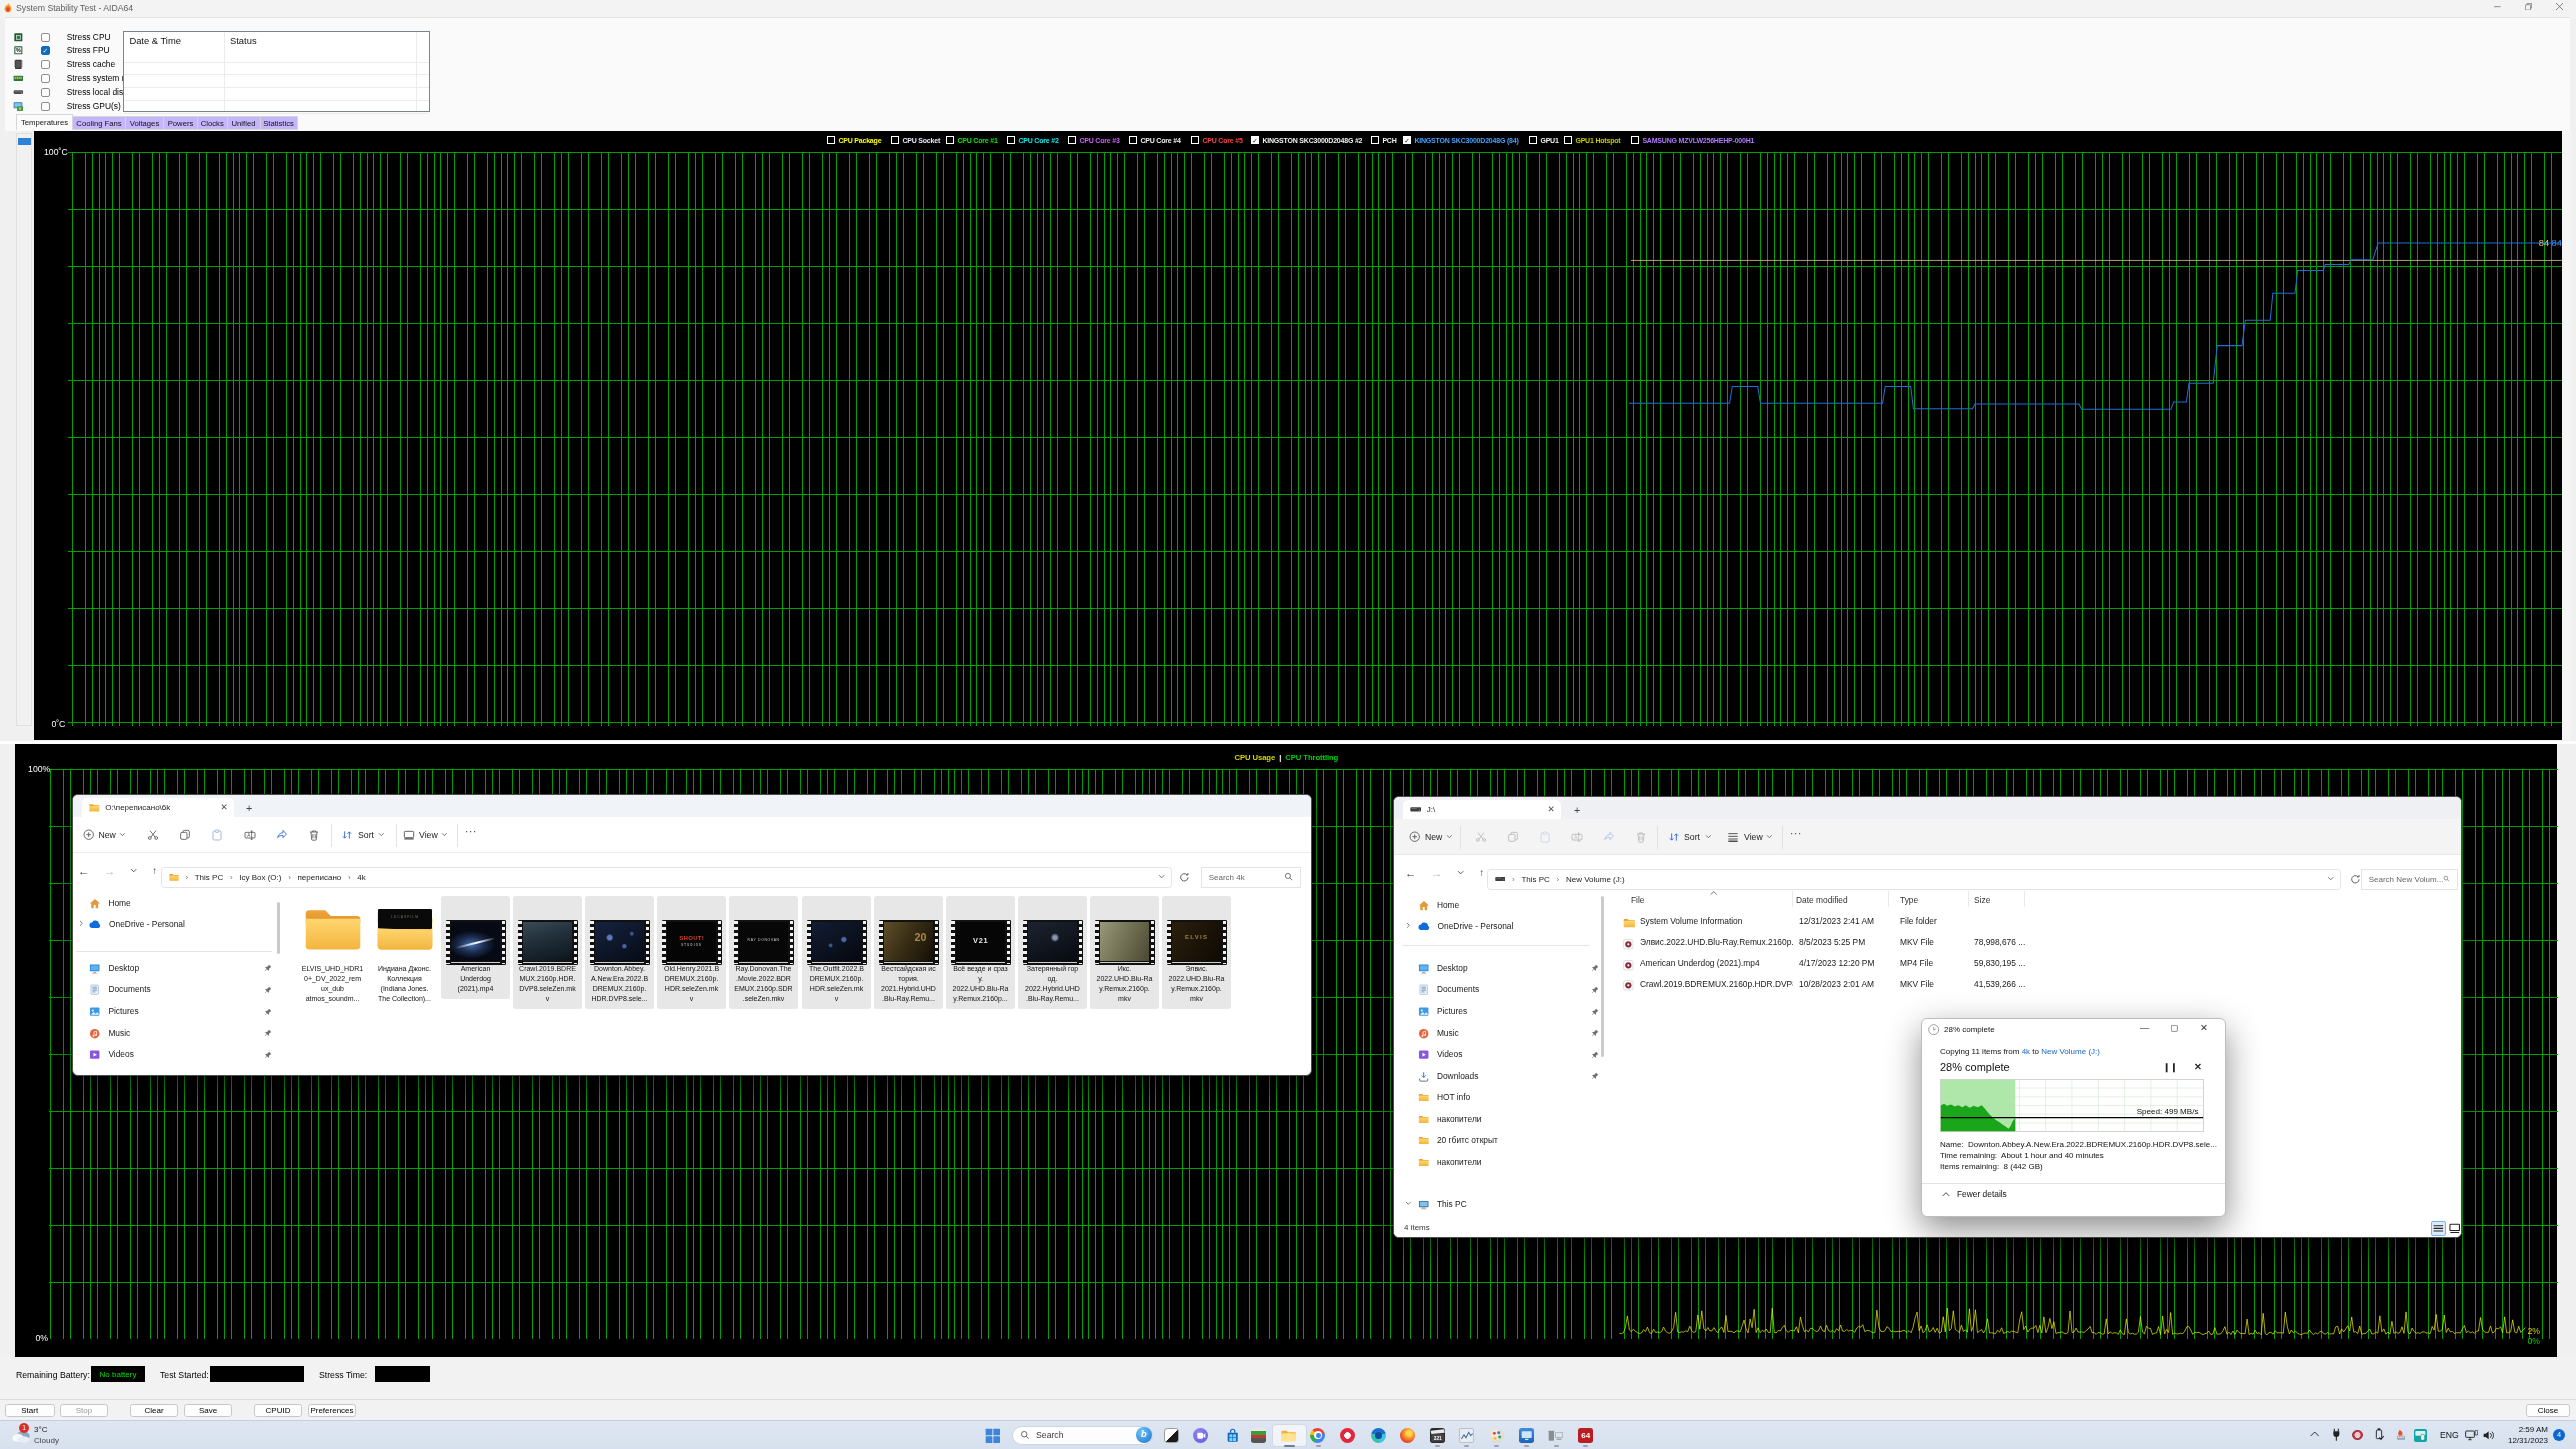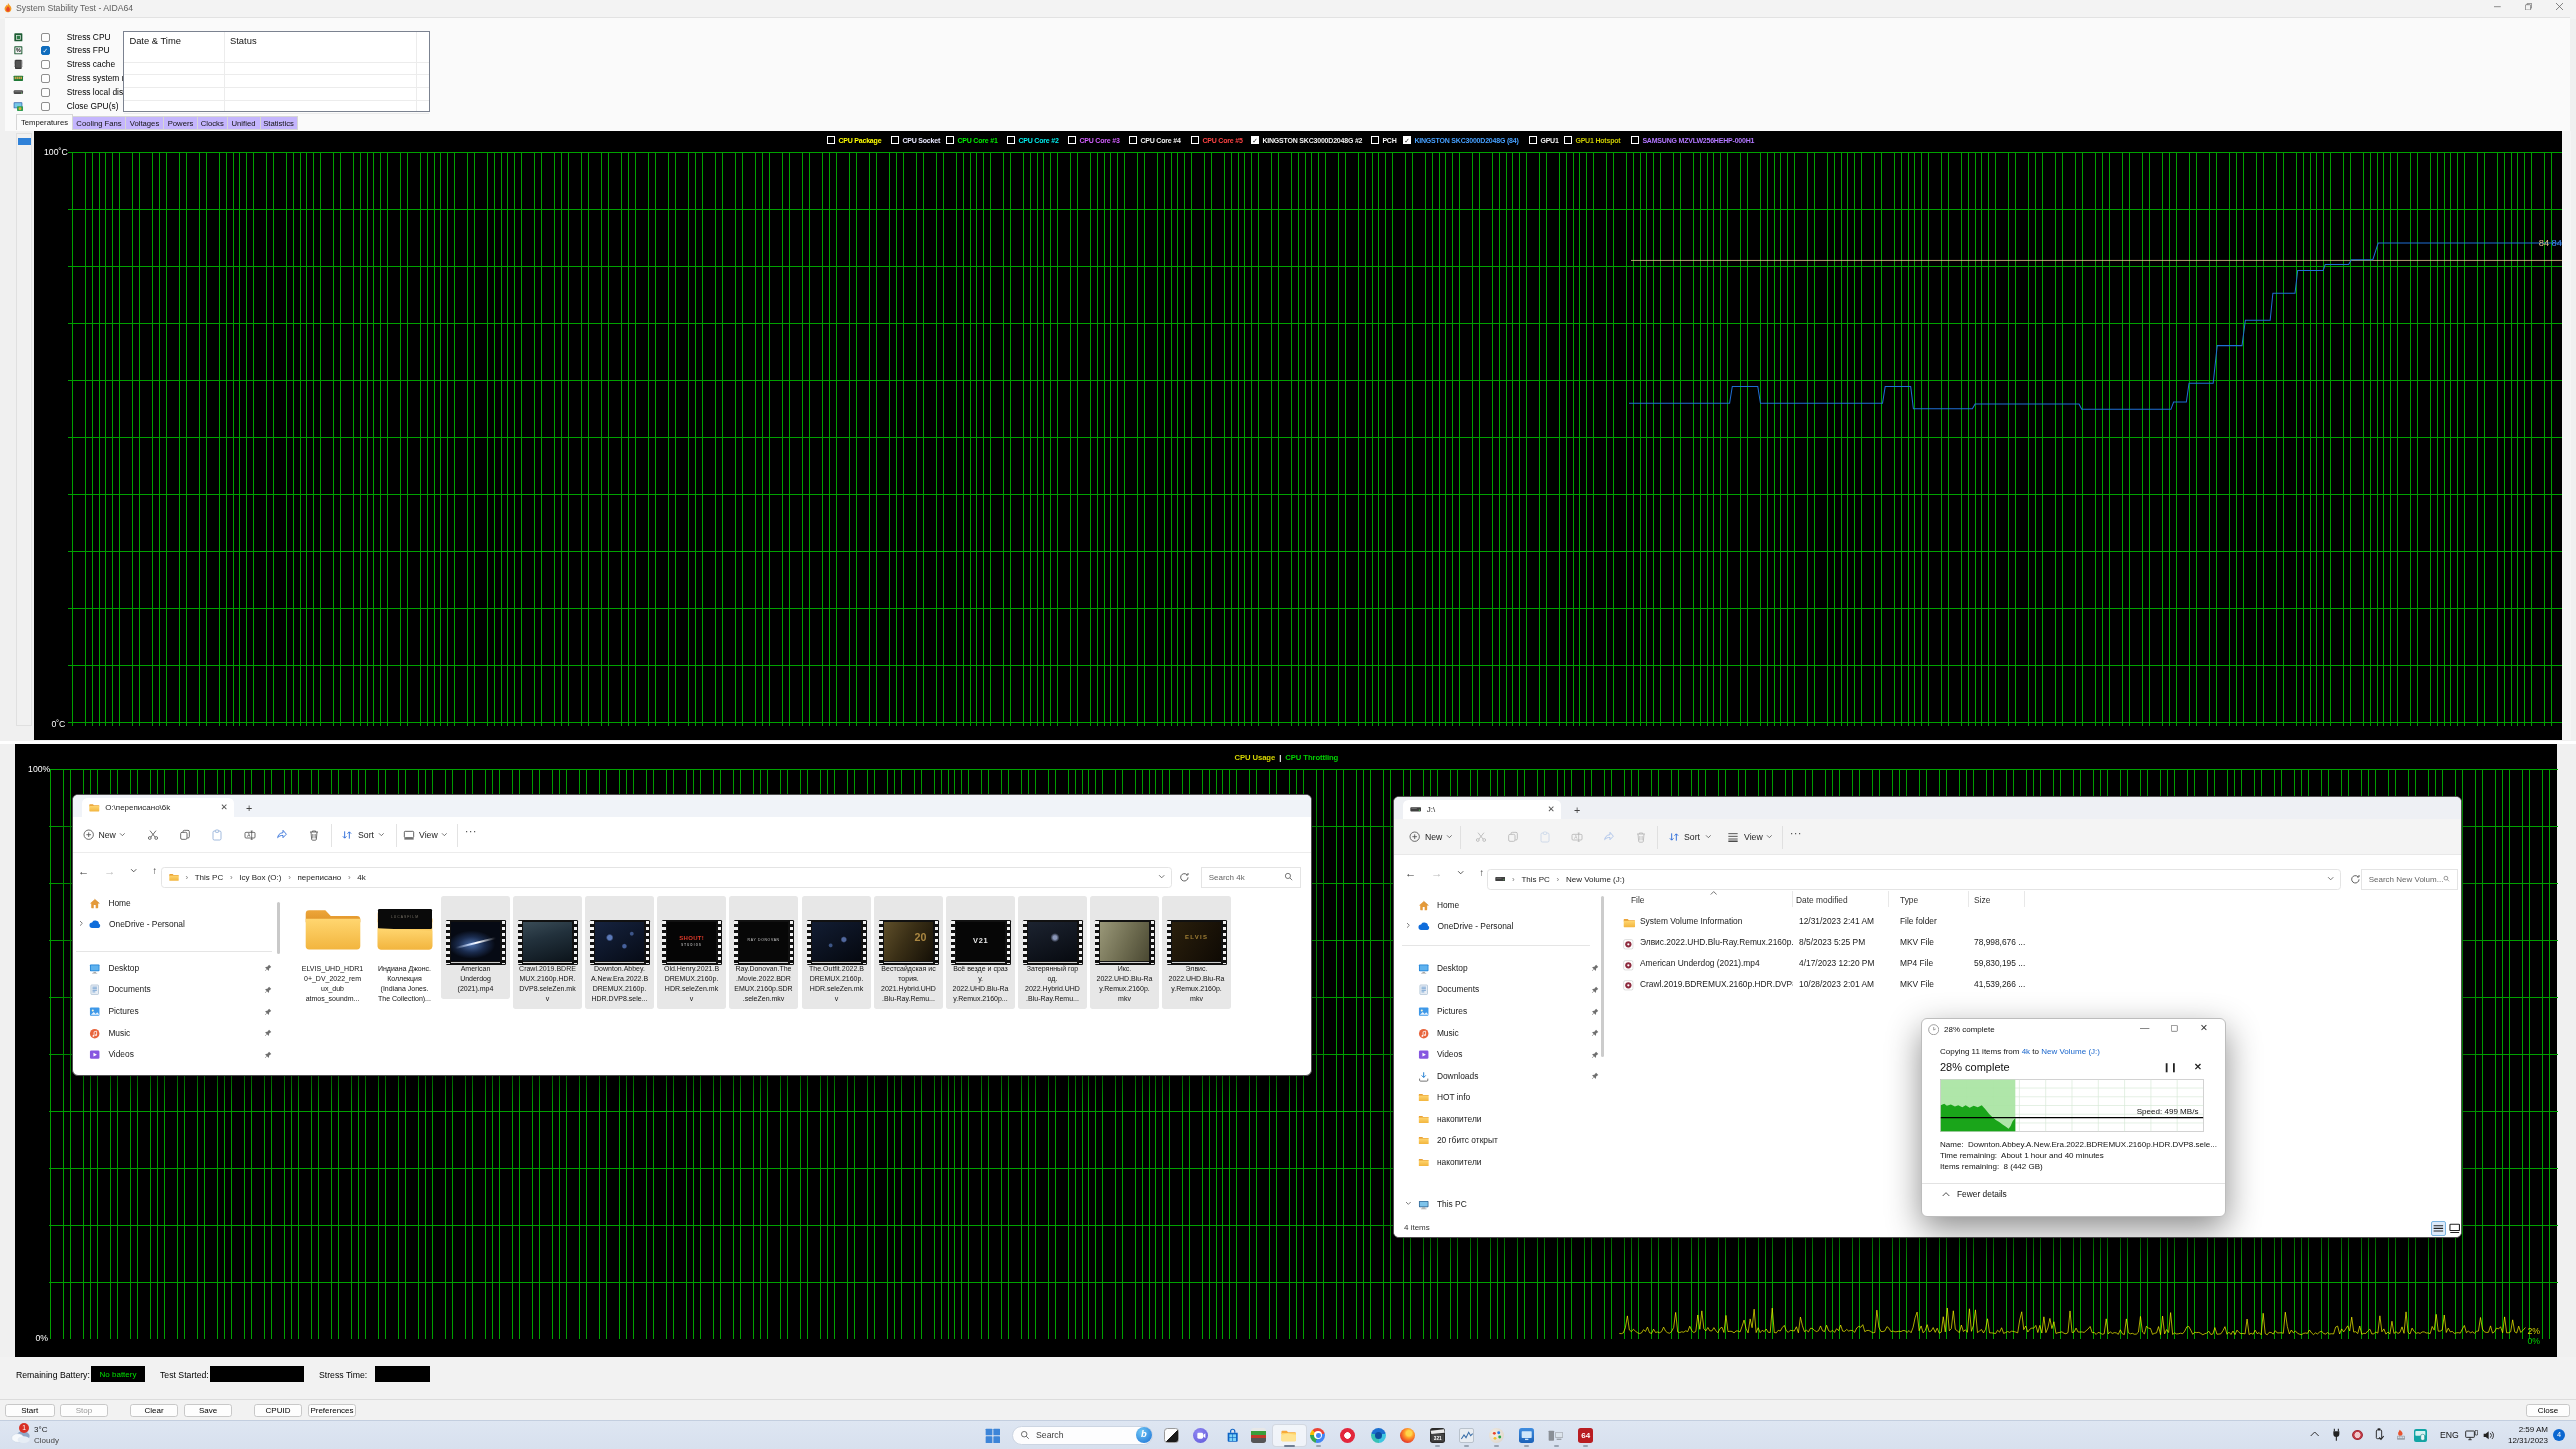--- a/index.html
+++ b/index.html
@@ -145,21 +145,21 @@
     <div class="stlbl">Stress local disks</div>
 </div>
 <div class="strow" style="top:101px">
   <svg class="sticon" viewBox="0 0 16 16">
       <rect x="1" y="2" width="13" height="9" rx="1" fill="#3b6fb4"></rect>
       <rect x="2.2" y="3.2" width="10.6" height="6.6" fill="#79c8e8"></rect>
       <rect x="6" y="8" width="9" height="7" rx="1" fill="#2f9e52"></rect>
       <circle cx="10.5" cy="11.5" r="2.2" fill="#d9b13b"></circle>
     </svg>
   <div class="cb"></div>
-    <div class="stlbl">Close GPU(s)</div>
+    <div class="stlbl">Stress GPU(s)</div>
 </div>
 
 <div class="abs" id="listbox">
   <div class="hsep" style="top:29.5px"></div>
     <div class="hsep" style="top:42px"></div>
     <div class="hsep" style="top:55px"></div>
     <div class="hsep" style="top:68px"></div>
     <div class="hsep" style="top:81px"></div>
   <div class="vsep" style="left:100px"></div>
     <div class="vsep" style="left:292px"></div>

